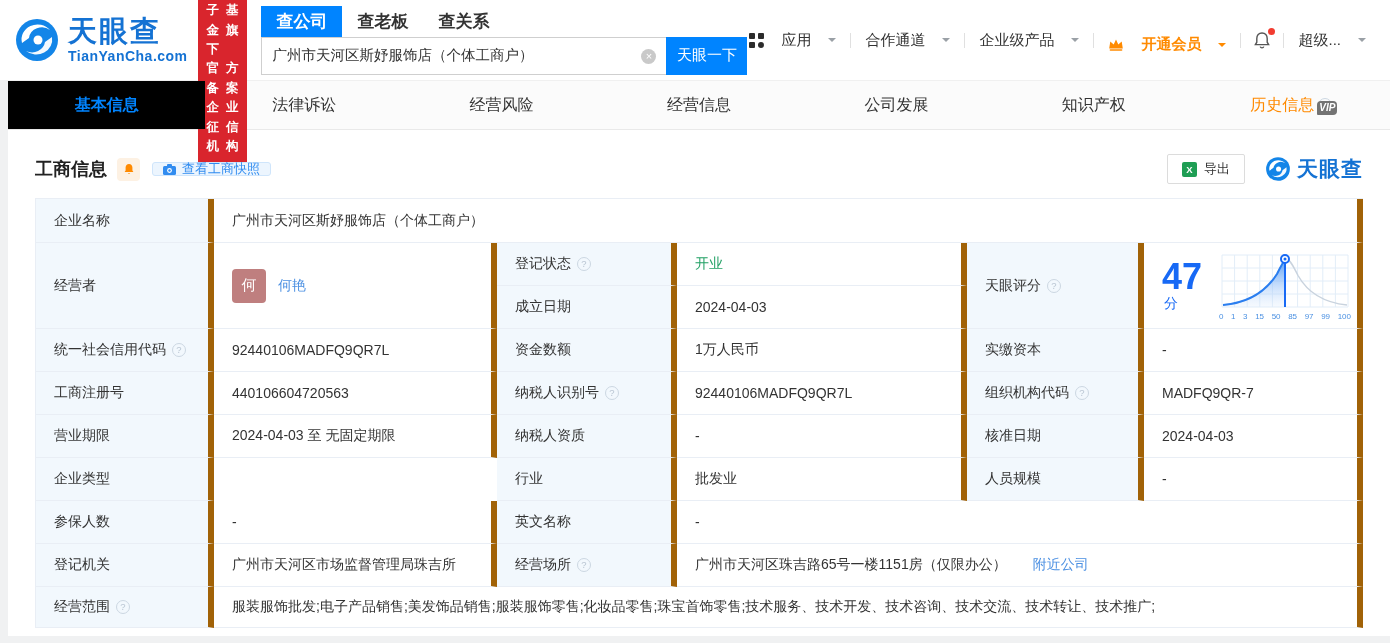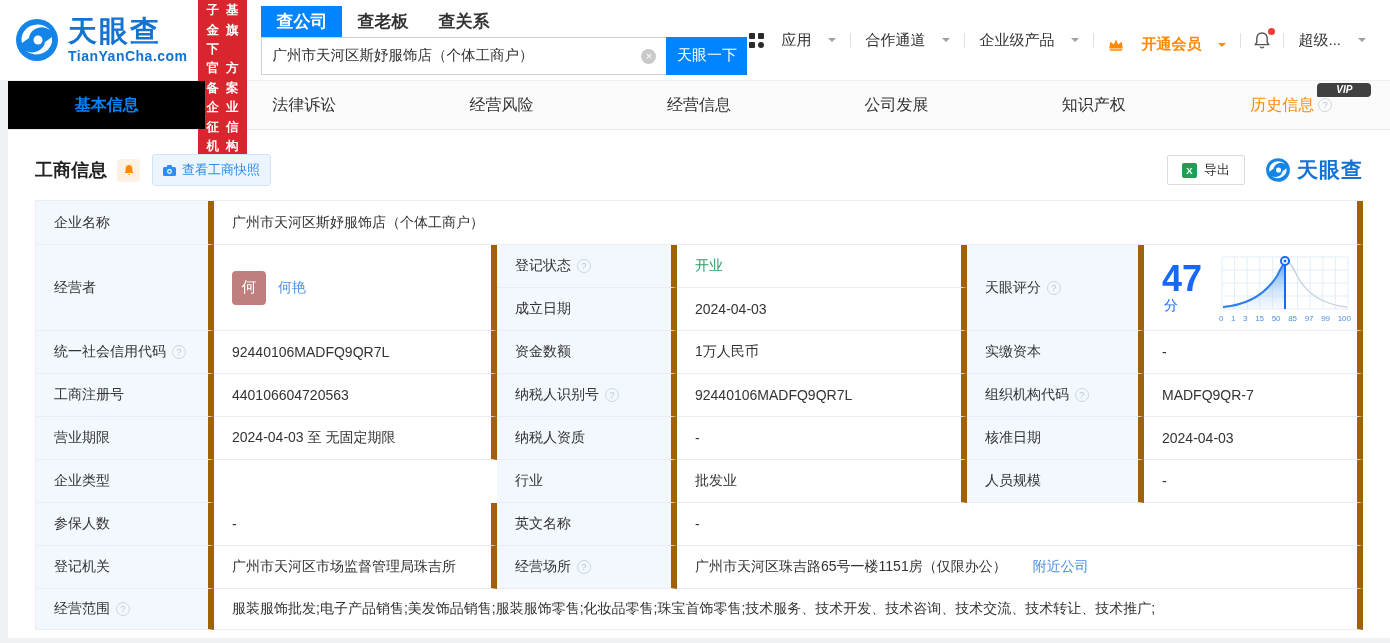--- a/index.html
+++ b/index.html
@@ -32,28 +32,28 @@
   .caret.orange { border-top-color:#ff8a00; }
   .vip-link { color:#ff8a00; font-weight:700;margin-top:9px; }
   .bell-wrap { position:relative; cursor:pointer; display:flex; }
   .bell-dot { position:absolute; top:-3px; right:-4px; width:7px; height:7px; border-radius:50%; background:#f23c30; }
 
   
   .nav { height:50px; margin-left:8px; background:#fbfbfb; border-top:1px solid #f0f0f0; border-bottom:1px solid #e9e9e9; display:flex; }
   .nav-tab { flex:1; display:flex; align-items:center; justify-content:center; font-size:16px; color:#333; cursor:pointer; position:relative; }
   .nav-tab.active { background:#000000; color:#0084ff; font-weight:700; }
   .nav-tab.orange { color:#ff8a00; }
-  .vip-badge { position:absolute; top:2px; left:calc(50% + 26px); background:#404040; color:#fff; font-size:10px; font-style:italic; font-weight:700; padding:1px 19px 2px; border-radius:4px 4px 4px 1px; }
+  .vip-badge { position:absolute; top:20px; left:calc(50% + 26px); background:#737373; color:#fff; font-size:10px; font-style:italic; font-weight:700; padding:1px 2px 2px; border-radius:4px 4px 4px 1px; }
 
   
   .content { background:#fff; margin-left:8px; padding:0 27px 8px; min-height:501px; }
   .section-head { display:flex; align-items:center; padding:24px 0 14px; }
   .section-title { font-size:18px; font-weight:700; color:#222; }
   .bell-chip { width:23px; height:23px; background:#fdf1e3; border-radius:4px; margin-left:10px; display:flex; align-items:center; justify-content:center; cursor:pointer; }
-  .snap-btn { margin-left:12px; height:32px; display:flex; align-items:center; gap:6px; background:#ecf5fe; border:1px solid #cfe5fb; border-radius:3px; color:#318cf0; font-size:13px; padding:0 10px; cursor:pointer; font-family:inherit; }
+  .snap-btn { margin-left:12px; height:14px; display:flex; align-items:center; gap:6px; background:#ecf5fe; border:1px solid #cfe5fb; border-radius:3px; color:#318cf0; font-size:13px; padding:0 10px; cursor:pointer; font-family:inherit; }
   .head-spacer { flex:1; }
   .export-btn { height:30px; display:flex; align-items:center; gap:7px; background:#fff; border:1px solid #dcdcdc; border-radius:2px; font-size:13px; color:#333; padding:0 14px; cursor:pointer; font-family:inherit; }
   .watermark { display:flex; align-items:center; gap:6px; margin-left:20px; }
   .watermark-text { font-size:21px; font-weight:700; color:#1472d3; letter-spacing:1px; }
 
   
   .info-table { display:grid; grid-template-columns:178px 283px 180px 290px 177px 1fr;
     grid-template-rows:44px 43px 43px 43px 43px 43px 43px 43px 43px 41px;
     border-top:1px solid #e9eef5; border-left:1px solid #e9eef5; font-size:14px; }
   .tl, .tv { border-right:6px solid #a16207; border-bottom:1px solid #e9eef5; display:flex; align-items:center; padding:0 12px 0 18px; }

